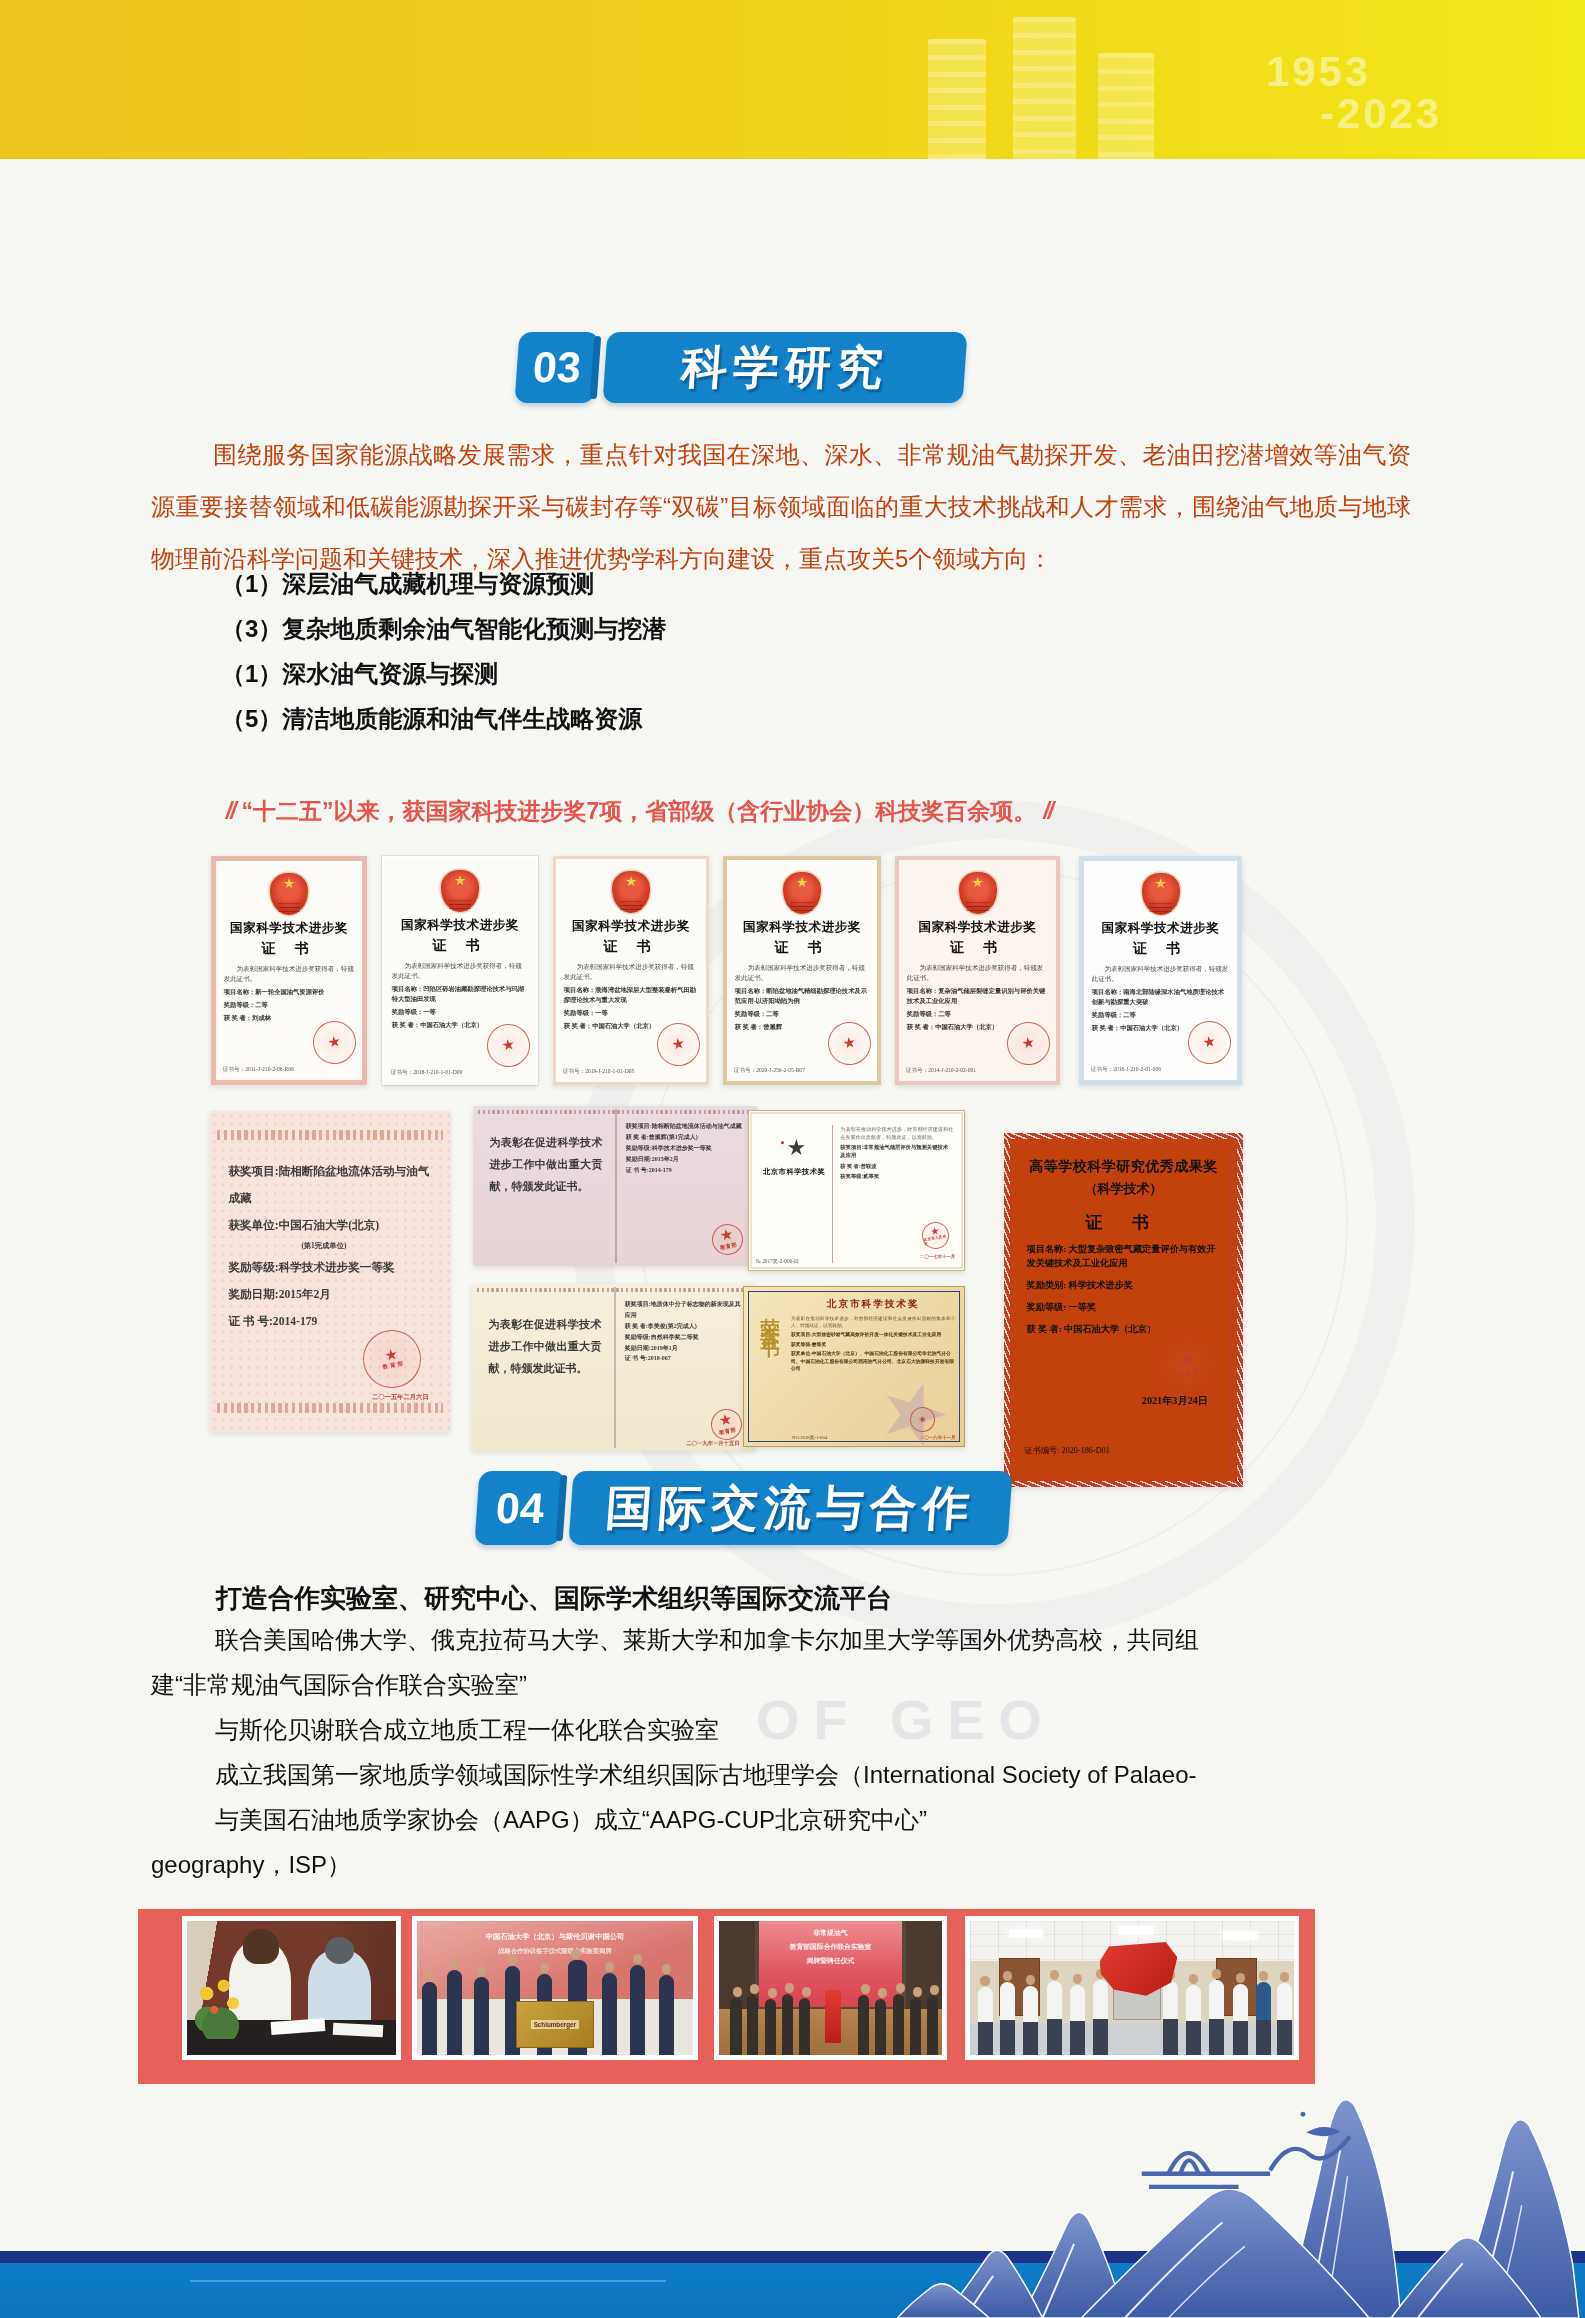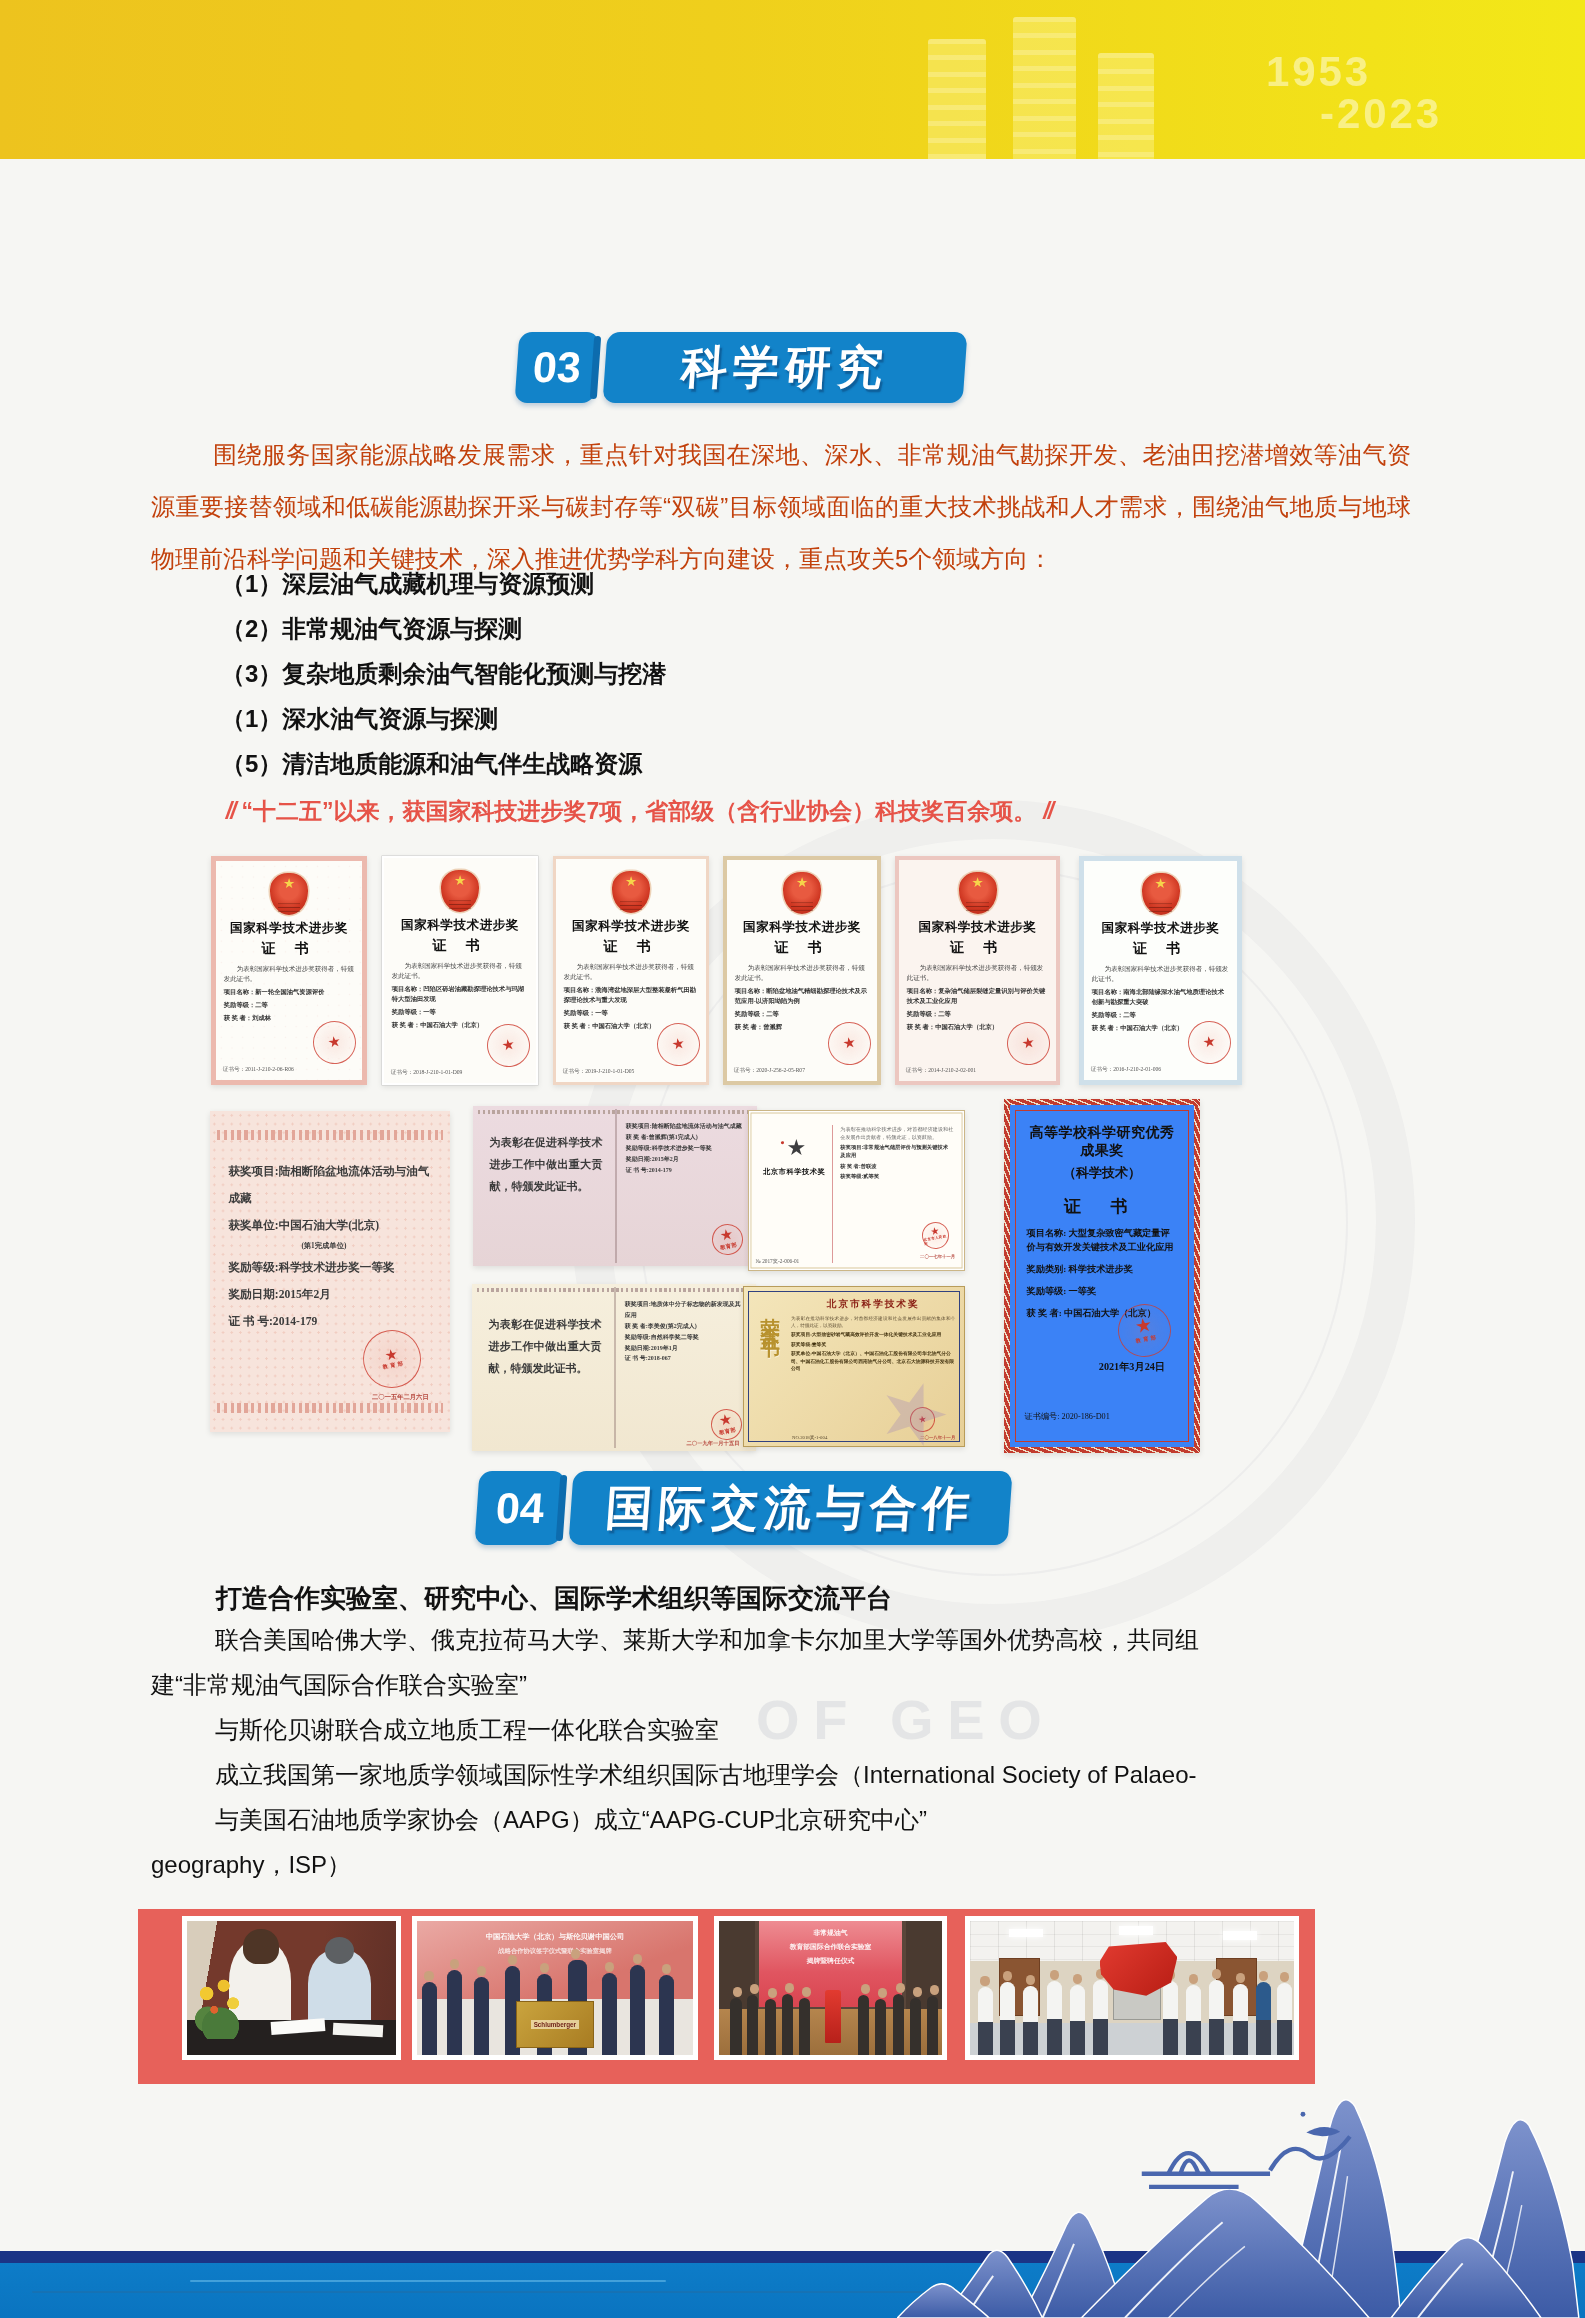--- a/index.html
+++ b/index.html
@@ -79,21 +79,21 @@
   .bjno{position:absolute;left:6.8px;bottom:4.8px;font-size:5.3px;color:#555}
   .s56{width:27px;height:27px;right:6.8px;bottom:14.5px}
   .honor{left:743px;top:1286px;width:222px;height:161px;background:linear-gradient(135deg,#f4e6bb,#e7cf96);border:1.5px solid #b89c5a;padding:9.7px 8.7px 5.8px 47px;overflow:hidden}
   .hframe{position:absolute;inset:4.4px;border:1.5px double #31417f;pointer-events:none}
   .hword{position:absolute;left:12.6px;top:14.5px;bottom:14.5px;writing-mode:vertical-rl;font-size:19.4px;font-weight:bold;color:#b8922e;letter-spacing:6.8px;text-shadow:0.5px 0.5px 0 #fff8}
   .honor::after{content:"★";position:absolute;right:13.6px;bottom:-14.5px;font-size:82px;color:rgba(140,110,190,.25);transform:rotate(18deg)}
   .hname{font-size:9.7px;font-weight:bold;color:#8a1f14;letter-spacing:1.9px;text-align:center;margin-top:1px}
   .hi{font-size:4.6px;color:#5a4a30;line-height:1.55;text-align:justify;margin-top:3.9px}
   .hf{font-size:4.8px;font-weight:bold;color:#433310;margin-top:2.4px;line-height:1.5;text-align:left}
   .hno{position:absolute;left:48px;bottom:5.8px;font-size:4.8px;color:#5a4a30}
-  .moe{left:1004px;top:1099px;width:196px;height:354px;border:6.8px solid;border-image:repeating-linear-gradient(45deg,#c23b2e 0 5.8px,#f0e0c8 5.8px 8.2px) 14;background:#3b82f6;padding:19.4px 16.5px 9.7px;text-align:center}
+  .moe{left:1004px;top:1133px;width:239px;height:354px;border:6.8px solid;border-image:repeating-linear-gradient(45deg,#c23b2e 0 5.8px,#f0e0c8 5.8px 8.2px) 14;background:#c2410c;padding:19.4px 16.5px 9.7px;text-align:center}
   .moe .inner{position:absolute;inset:4.8px;border:1px solid #c23b2e;pointer-events:none}
   .mt1{font-size:14px;font-weight:bold;letter-spacing:0.5px}
   .mt2{font-size:13px;font-weight:bold;margin-top:3.9px}
   .mw{font-size:17px;font-weight:bold;letter-spacing:12.6px;margin-top:12.6px}
   .mf{font-size:9.2px;font-weight:bold;text-align:left;margin-top:7.8px;line-height:1.55}
   .mdate{position:absolute;right:29px;bottom:73px;font-size:10.2px;font-weight:bold}
   .mno{position:absolute;left:14.5px;bottom:25px;font-size:8.2px}
   .s110{width:53px;height:53px;right:23px;bottom:90px}
 
   
@@ -137,21 +137,20 @@
 <div class="abs chip" style="left:517px;top:332px;width:80px;height:71px">
     <span>03</span>
   </div>
 <div class="abs bar" style="left:605px;top:332px;width:360px;height:71px;font-size:46px">
     <span>科学研究</span>
   </div>
 
 <div class="abs para" style="left:151px;top:429px;width:1260px">围绕服务国家能源战略发展需求，重点针对我国在深地、深水、非常规油气勘探开发、老油田挖潜增效等油气资源重要接替领域和低碳能源勘探开采与碳封存等“双碳”目标领域面临的重大技术挑战和人才需求，围绕油气地质与地球物理前沿科学问题和关键技术，深入推进优势学科方向建设，重点攻关5个领域方向：</div>
 <div class="abs" style="left:221px;top:561px">
   <div class="litem">（1）深层油气成藏机理与资源预测</div>
-  <div class="litem">（2）非常规油气资源与探测</div>
   <div class="litem">（3）复杂地质剩余油气智能化预测与挖潜</div>
   <div class="litem">（1）深水油气资源与探测</div>
   <div class="litem">（5）清洁地质能源和油气伴生战略资源</div>
 </div>
 <div class="abs hl" style="left:219px;top:796px">
   <span class="sl">//</span><span>“十二五”以来，获国家科技进步奖7项，省部级（含行业协会）科技奖百余项。</span><span class="sl">//</span>
 </div>
 
 <div class="cert cr1 v1" style="left:211px;width:156px">
   <div class="emblem"></div>

